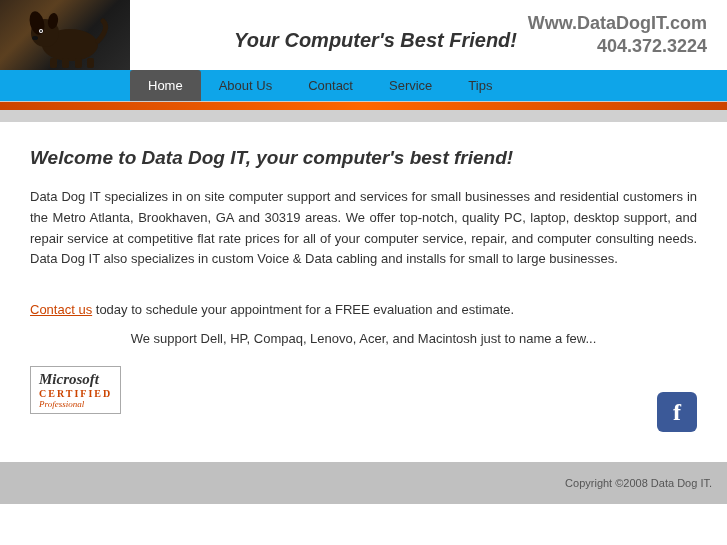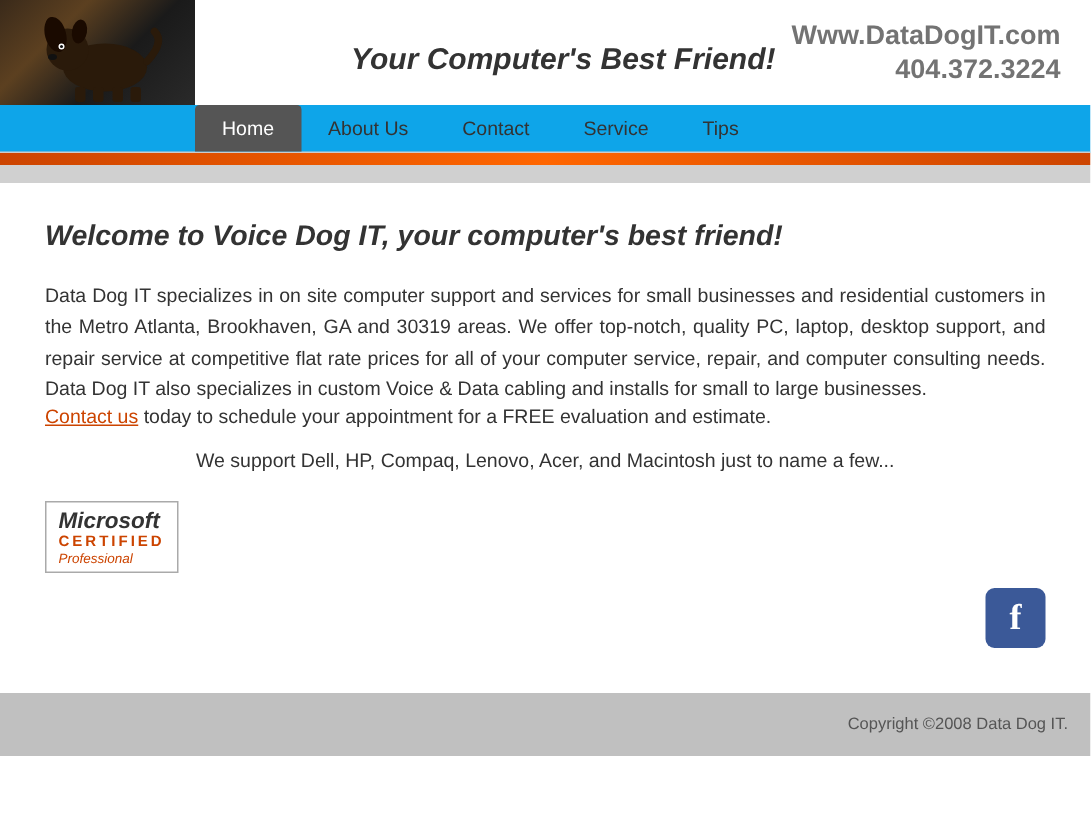--- a/index.html
+++ b/index.html
@@ -91,39 +91,40 @@
     #welcome-title {
       font-style: italic;
       font-weight: bold;
       font-size: 19px;
       color: #333;
       margin-bottom: 18px;
     }
     #intro-text {
       text-align: justify;
       line-height: 1.6;
-      margin-bottom: 0;
+      margin-bottom: 32px;
       font-size: 13px;
     }
     #contact-line {
       margin-bottom: 14px;
       font-size: 13px;
     }
     #contact-link {
       color: #cc4400;
       text-decoration: underline;
       cursor: pointer;
     }
     #support-text {
       margin-bottom: 20px;
       font-size: 13px;
       text-align: center;
     }
     #ms-cert {
       margin-top: 10px;
+      font-family: Liberation Serif, serif;
     }
     #ms-cert-badge {
       display: inline-block;
       border: 1px solid #aaa;
       padding: 4px 8px;
       background: #fff;
     }
     #ms-logo-text {
       font-size: 15px;
       font-weight: bold;
@@ -219,21 +220,21 @@
   <a class="nav-item">Contact</a>
   <a class="nav-item">Service</a>
   <a class="nav-item">Tips</a>
 </div>
 
 <div id="orange-bar"></div>
 
 <div id="gray-bar"></div>
 
 <div id="main">
-  <div id="welcome-title">Welcome to Voice Dog IT, your computer's best friend!</div>
+  <div id="welcome-title">Welcome to Data Dog IT, your computer's best friend!</div>
   <p id="intro-text">Data Dog IT specializes in on site computer support and services for small businesses and residential customers in the Metro Atlanta, Brookhaven, GA and 30319 areas.  We offer top-notch, quality PC, laptop, desktop support, and repair service at competitive flat rate prices for all of your computer service, repair, and computer consulting needs.  Data Dog IT also specializes in custom Voice &amp; Data cabling and installs for small to large businesses.</p>
   <p id="contact-line">
     <a id="contact-link">Contact us</a><span> today to schedule your appointment for a FREE evaluation and estimate.</span>
   </p>
   <p id="support-text">We support Dell, HP, Compaq, Lenovo, Acer, and Macintosh just to name a few...</p>
 
   <div id="ms-cert">
     <div id="ms-cert-badge">
       <span id="ms-logo-text">Microsoft</span>
       <span id="ms-certified">CERTIFIED</span>

